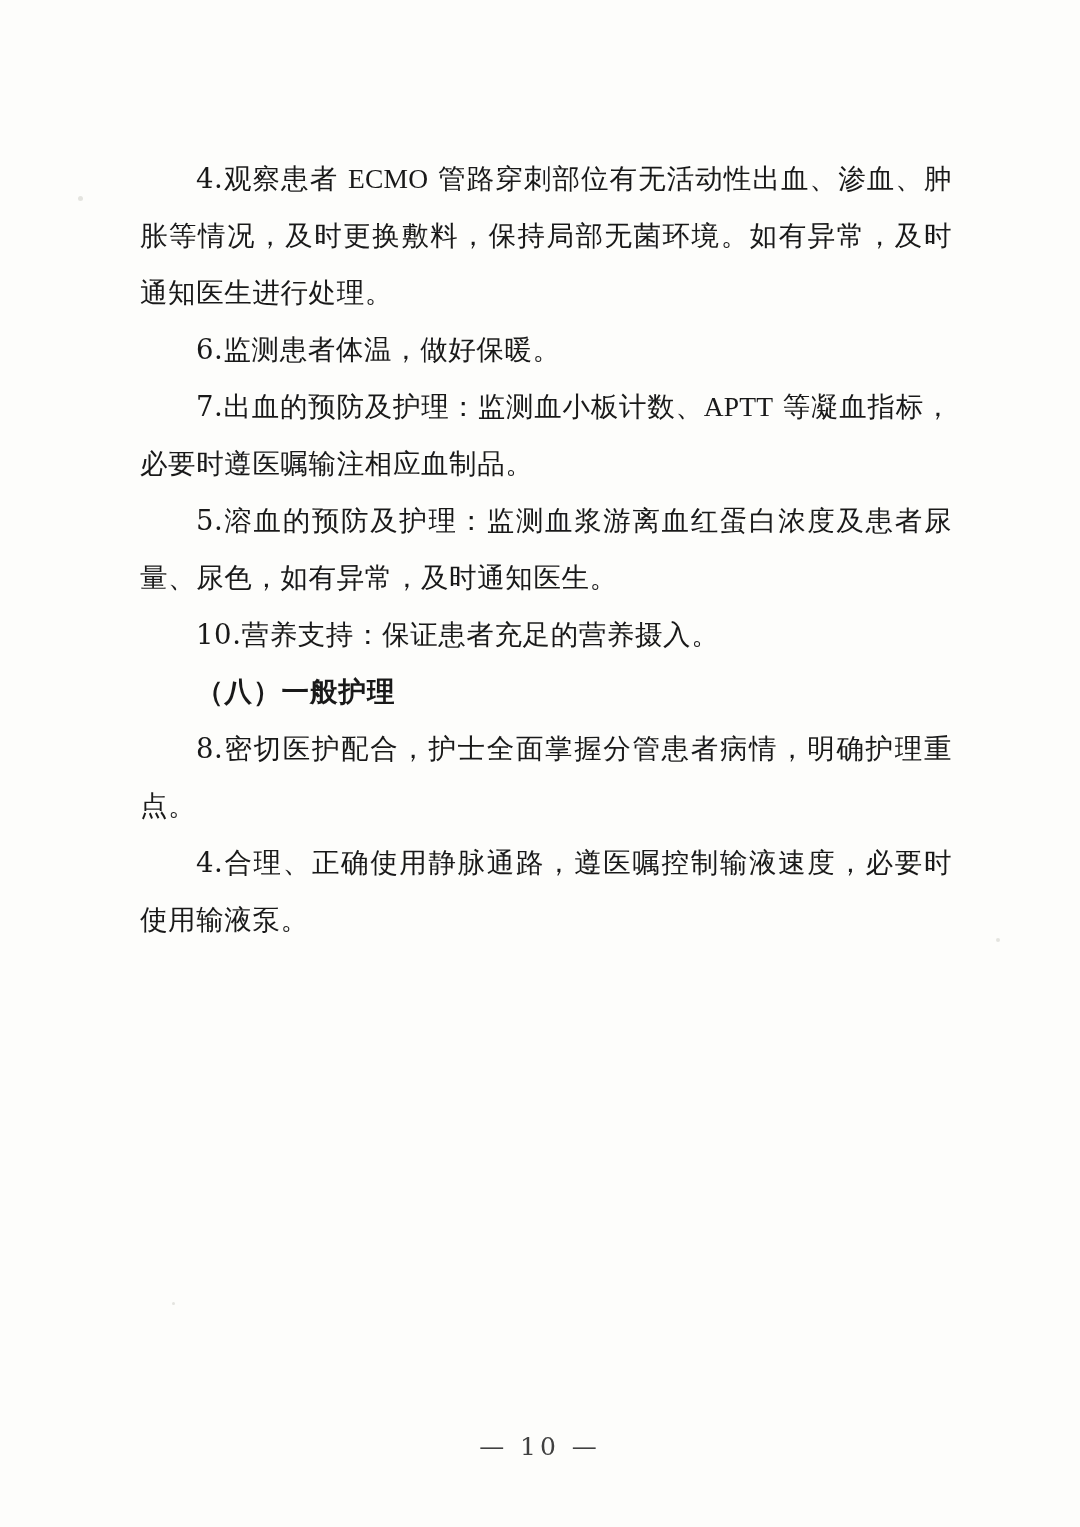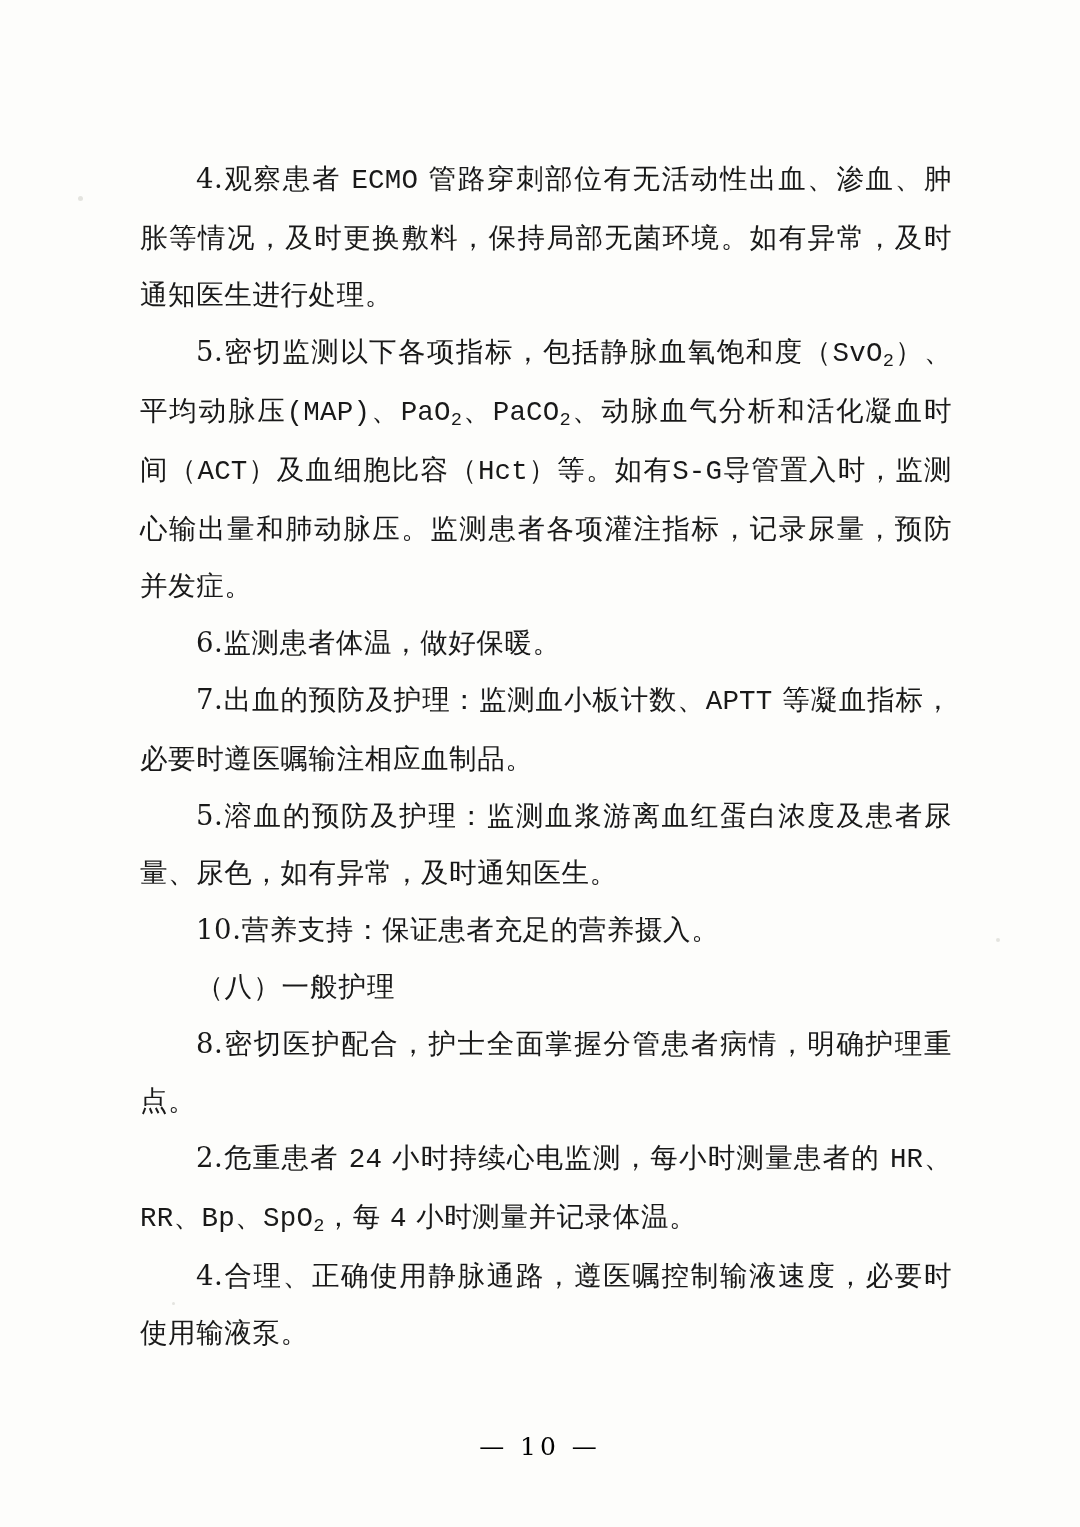--- a/index.html
+++ b/index.html
@@ -34,42 +34,42 @@
     line-height: 57px;
     letter-spacing: 0.6px;
     text-align: justify;
     text-justify: inter-ideograph;
     margin: 0 0 0 0;
     text-indent: 56px;
     color: #191919;
     font-weight: 500;
   }
   .para.heading {
-    font-weight: 400;
+    font-weight: 700;
     letter-spacing: 1px;
   }
   sub {
     font-size: 0.68em;
     vertical-align: -0.28em;
     line-height: 0;
   }
   .latin {
-    font-family: Liberation Mono, monospace;
+    font-family: Liberation Serif, serif;
     letter-spacing: 0.2px;
     margin-top: 8px;
   }
   .footer {
     position: absolute;
     left: 0;
     top: 1432px;
     width: 1080px;
     text-align: center;
     font-size: 25px;
     letter-spacing: 4px;
-    color: #000000;
+    color: #404040;
     font-family: "DejaVu Serif", "Liberation Serif", serif;
   }
   .speck {
     position: absolute;
     background: #cfcfc8;
     border-radius: 50%;
     opacity: .55;
   }
 </style>
 </head>
@@ -80,23 +80,20 @@
   <div class="speck" style="left:78px; top:196px; width:5px; height:5px;"></div>
   <div class="speck" style="left:996px; top:938px; width:4px; height:4px;"></div>
   <div class="speck" style="left:172px; top:1302px; width:3px; height:3px;"></div>
 
   <div class="content">
 
     <p class="para">
       4.观察患者 <span class="latin">ECMO</span> 管路穿刺部位有无活动性出血、渗血、肿胀等情况，及时更换敷料，保持局部无菌环境。如有异常，及时通知医生进行处理。
     </p>
 
-    <p class="para">
-      5.密切监测以下各项指标，包括静脉血氧饱和度（<span class="latin">SvO<sub>2</sub></span>）、平均动脉压<span class="latin">(MAP)</span>、<span class="latin">PaO<sub>2</sub></span>、<span class="latin">PaCO<sub>2</sub></span>、动脉血气分析和活化凝血时间（<span class="latin">ACT</span>）及血细胞比容（<span class="latin">Hct</span>）等。如有<span class="latin">S-G</span>导管置入时，监测心输出量和肺动脉压。监测患者各项灌注指标，记录尿量，预防并发症。
-    </p>
 
     <p class="para">
       6.监测患者体温，做好保暖。
     </p>
 
     <p class="para">
       7.出血的预防及护理：监测血小板计数、<span class="latin">APTT</span> 等凝血指标，必要时遵医嘱输注相应血制品。
     </p>
 
 
@@ -105,23 +102,20 @@
     </p>
 
     <p class="para">
       10.营养支持：保证患者充足的营养摄入。
     </p>
 
     <p class="para heading">（八）一般护理</p>
 
     <p class="para">8.密切医护配合，护士全面掌握分管患者病情，明确护理重点。</p>
 
-    <p class="para">
-      2.危重患者 <span class="latin">24</span> 小时持续心电监测，每小时测量患者的 <span class="latin">HR</span>、<span class="latin">RR</span>、<span class="latin">Bp</span>、<span class="latin">SpO<sub>2</sub></span>，每 <span class="latin">4</span> 小时测量并记录体温。
-    </p>
 
     <p class="para">4.合理、正确使用静脉通路，遵医嘱控制输液速度，必要时使用输液泵。</p>
 
   </div>
 
   <div class="footer">— 10 —</div>
 
 </div>
 
 </body></html>

